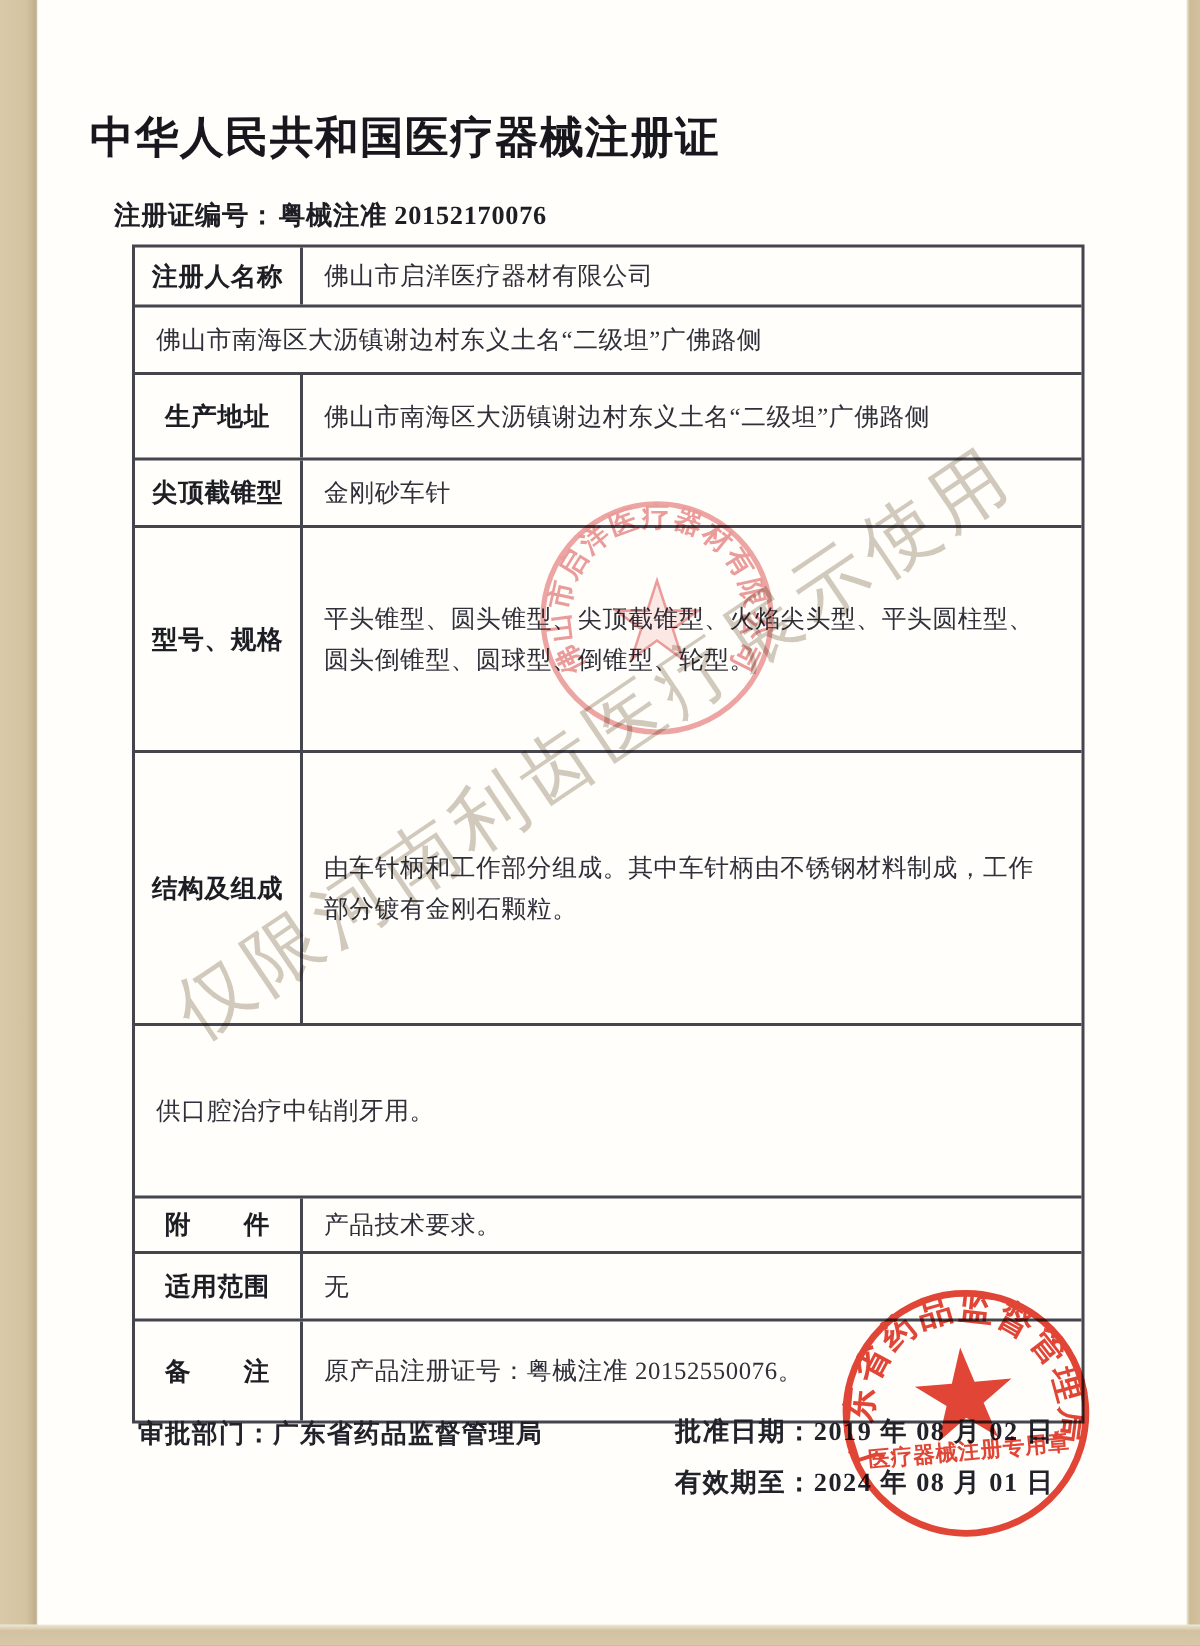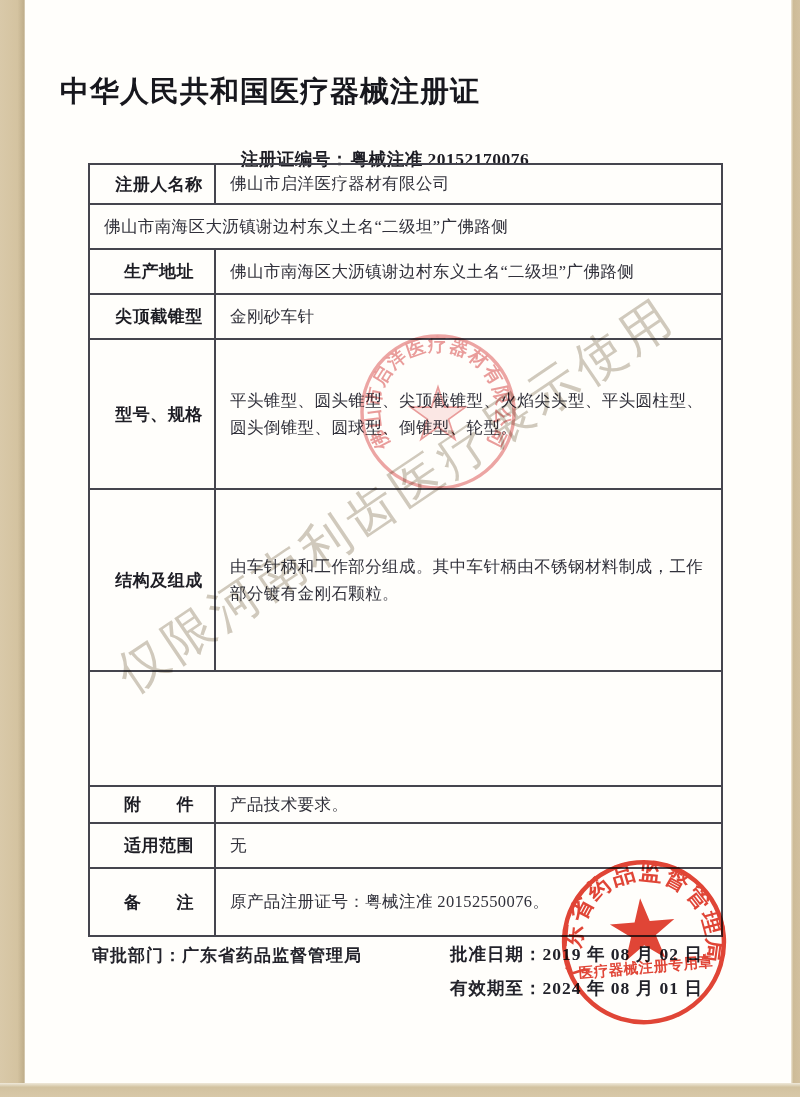--- a/index.html
+++ b/index.html
@@ -15,42 +15,42 @@
   .edge-right{position:absolute;right:0;top:0;width:9px;height:1097px;
     background:linear-gradient(270deg,#d2c09e 0%,#cdbb97 75%,#efe8d8 100%);}
   .edge-bottom{position:absolute;left:0;bottom:0;width:800px;height:14px;
     background:linear-gradient(0deg,#d8c8a8 0%,#d2c2a0 70%,#efe9da 100%);}
 
   .title{
     position:absolute;left:60px;top:72px;width:630px;
     text-align:left;font-size:29px;font-weight:700;letter-spacing:1px;color:#17171d;
   }
   .certno{
-    position:absolute;left:60px;top:131px;width:650px;
-    text-align:center;font-size:17.5px;font-weight:700;color:#1d1d24;letter-spacing:.5px;margin-top:16px;
+    position:absolute;left:76px;top:131px;width:650px;
+    font-size:17.5px;font-weight:700;color:#1d1d24;letter-spacing:.5px;
   }
   .certno .num{padding-left:2px;}
 
   
   .tbl{
     position:absolute;left:88px;top:163px;width:635px;
     border:2px solid #45454e;box-sizing:border-box;background:transparent;
   }
   .trow{display:flex;box-sizing:border-box;border-top:2px solid #45454e;}
   .trow:first-child{border-top:none;}
   .tlabel{
     width:112px;flex:0 0 112px;border-right:2px solid #45454e;box-sizing:border-box;
     display:flex;align-items:center;justify-content:center;
-    font-weight:700;font-size:17px;color:#1d1d24;text-align:right;letter-spacing:.5px;margin-left:14px;
+    font-weight:700;font-size:17px;color:#1d1d24;text-align:right;letter-spacing:.5px;
   }
   .tvalue{
     flex:1;display:flex;align-items:center;box-sizing:border-box;
     padding:6px 16px 6px 14px;font-size:16.5px;line-height:1.65;color:#30303a;letter-spacing:.4px;
   }
-  .rh0{height:38px}.rh1{height:45px}.rh2{height:45px}.rh3{height:45px}
+  .rh0{height:38px}.rh1{height:45px}.rh2{height:57px}.rh3{height:45px}
   .rh4{height:150px}.rh5{height:182px}.rh6{height:115px}
   .rh7{height:37px}.rh8{height:45px}.rh9{height:68px}
 
   
   .f-dept{position:absolute;left:92px;top:944px;font-size:17px;font-weight:600;color:#22222a;letter-spacing:1px;font-family:Liberation Mono, monospace;}
   .f-approve{position:absolute;left:450px;top:942px;font-size:17.5px;font-weight:600;color:#22222a;letter-spacing:1px;}
   .f-valid{position:absolute;left:450px;top:976px;font-size:17.5px;font-weight:600;color:#22222a;letter-spacing:1px;}
 
   
   .watermark{
@@ -97,20 +97,21 @@
     </div>
     <div class="trow rh4">
       <div class="tlabel">型号、规格</div>
       <div class="tvalue">平头锥型、圆头锥型、尖顶截锥型、火焰尖头型、平头圆柱型、圆头倒锥型、圆球型、倒锥型、轮型。</div>
     </div>
     <div class="trow rh5">
       <div class="tlabel">结构及组成</div>
       <div class="tvalue">由车针柄和工作部分组成。其中车针柄由不锈钢材料制成，工作部分镀有金刚石颗粒。</div>
     </div>
     <div class="trow rh6">
+      <div class="tvalue">供口腔治疗中钻削牙用。</div>
     </div>
     <div class="trow rh7">
       <div class="tlabel">附　　件</div>
       <div class="tvalue">产品技术要求。</div>
     </div>
     <div class="trow rh8">
       <div class="tlabel">适用范围</div>
       <div class="tvalue">无</div>
     </div>
     <div class="trow rh9">

